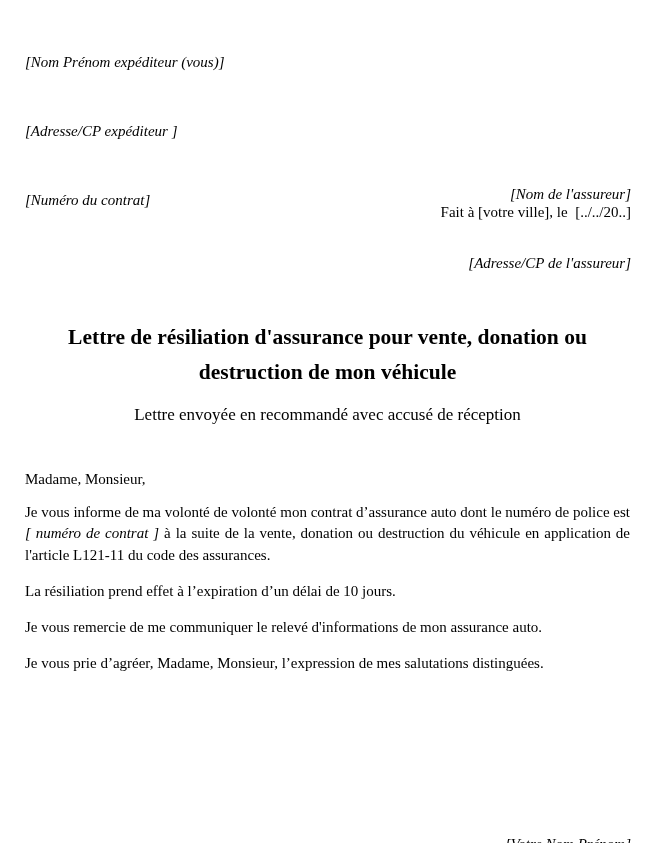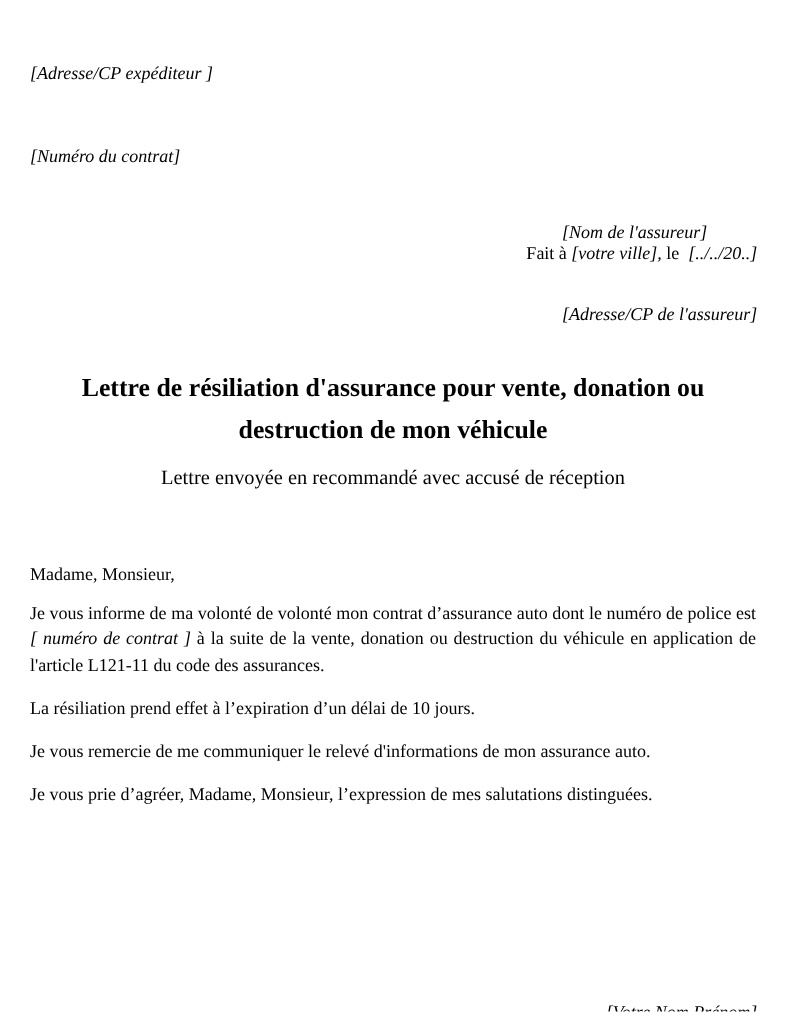--- a/index.html
+++ b/index.html
@@ -26,47 +26,48 @@
     font-size: 15px;
     line-height: 23px;
     white-space: pre;
   }
 
   
   .recipient-block {
     position: absolute;
     right: 24px;
     top: 137px;
+    text-align: right;
     font-style: italic;
     font-size: 15px;
     line-height: 23px;
     white-space: pre;
   }
 
   
   .dateline {
     position: absolute;
     right: 24px;
     top: 201px;
     font-size: 15px;
     line-height: 22px;
     white-space: pre;
   }
-  .dateline .it { font-style: italic; }
+  .dateline .it { }
 
   
   .title-block {
     position: absolute;
     left: 18px;
     right: 18px;
     top: 306px;
     text-align: center;
   }
   .doc-title {
-    margin: 0;
+    margin: 14px;
     font-size: 21.5px;
     font-weight: bold;
     line-height: 35px;
   }
   .doc-subtitle {
     margin: 11px 0 0 0;
     font-size: 17px;
     line-height: 22px;
     font-weight: normal;
   }
@@ -97,20 +98,21 @@
     line-height: 22px;
     white-space: pre;
   }
 </style>
 </head>
 <body>
 
 <div class="page">
 
   <div class="sender-block">
+    <div>[Nom Prénom expéditeur (vous)]</div>
     <div>[Adresse/CP expéditeur ]</div>
     <div>[Numéro du contrat]</div>
   </div>
 
   <div class="recipient-block">
     <div>[Nom de l'assureur]</div>
     <div>[Adresse/CP de l'assureur]</div>
   </div>
 
   <div class="dateline"><span>Fait à </span><span class="it">[votre ville],</span><span> le </span><span class="it">&nbsp;[../../20..]</span></div>

